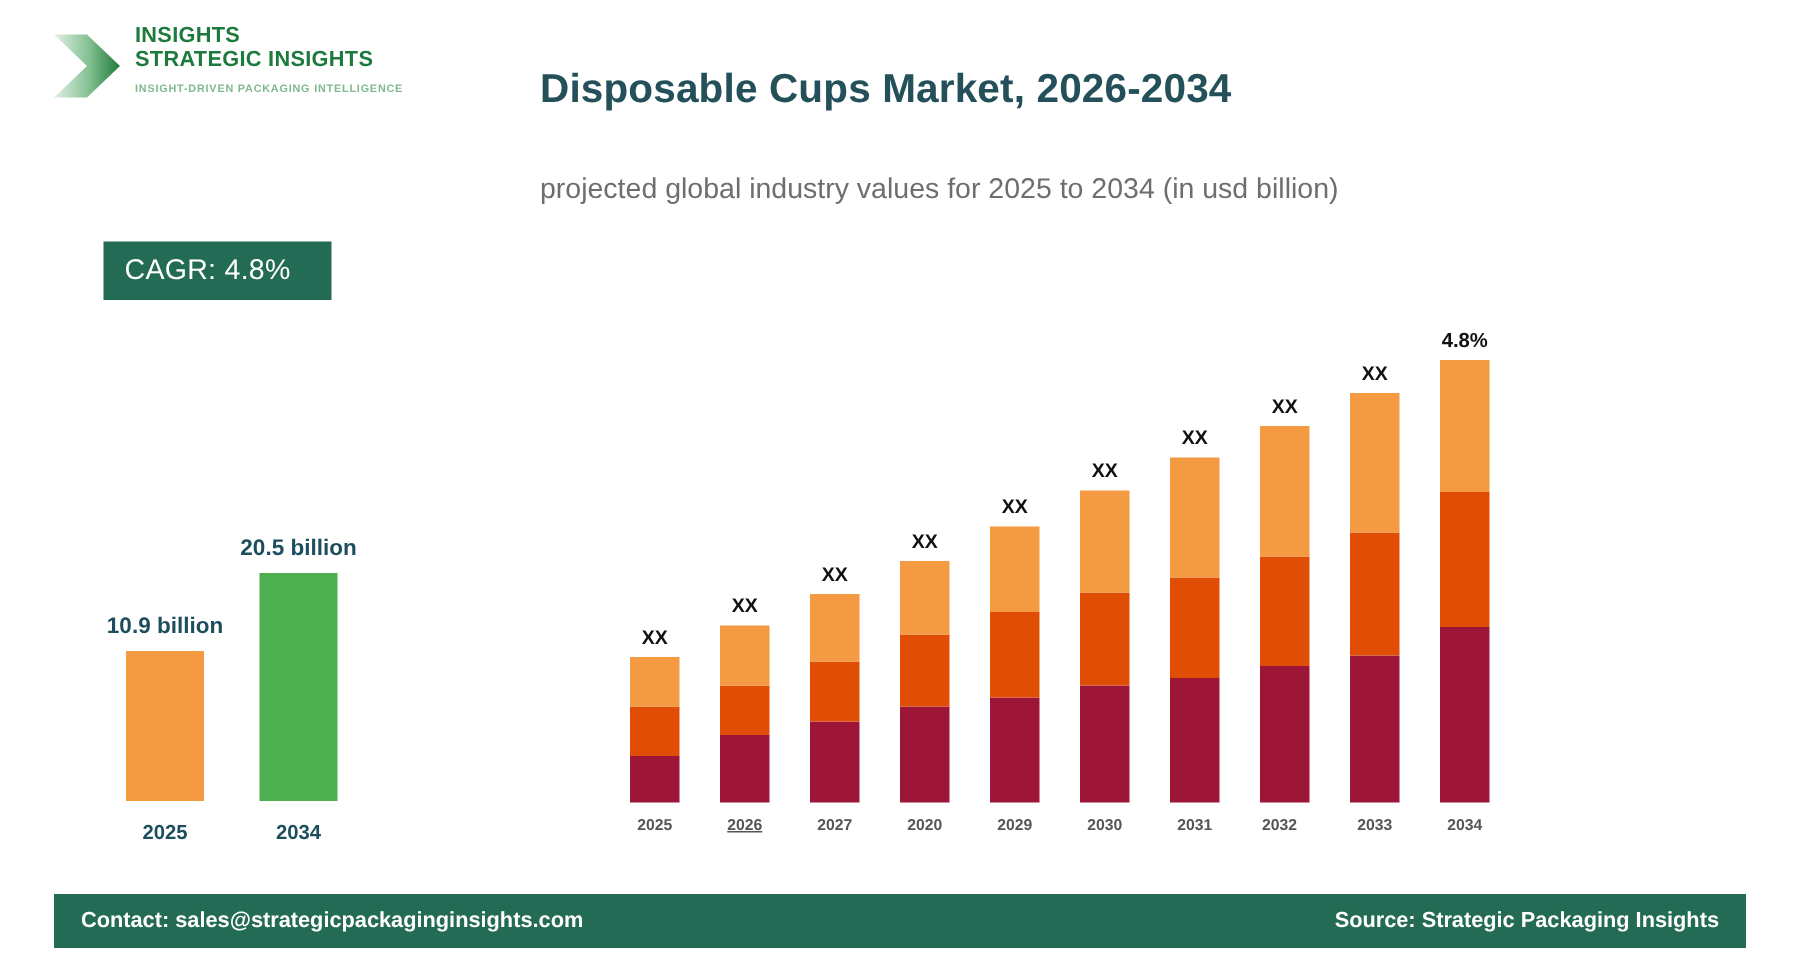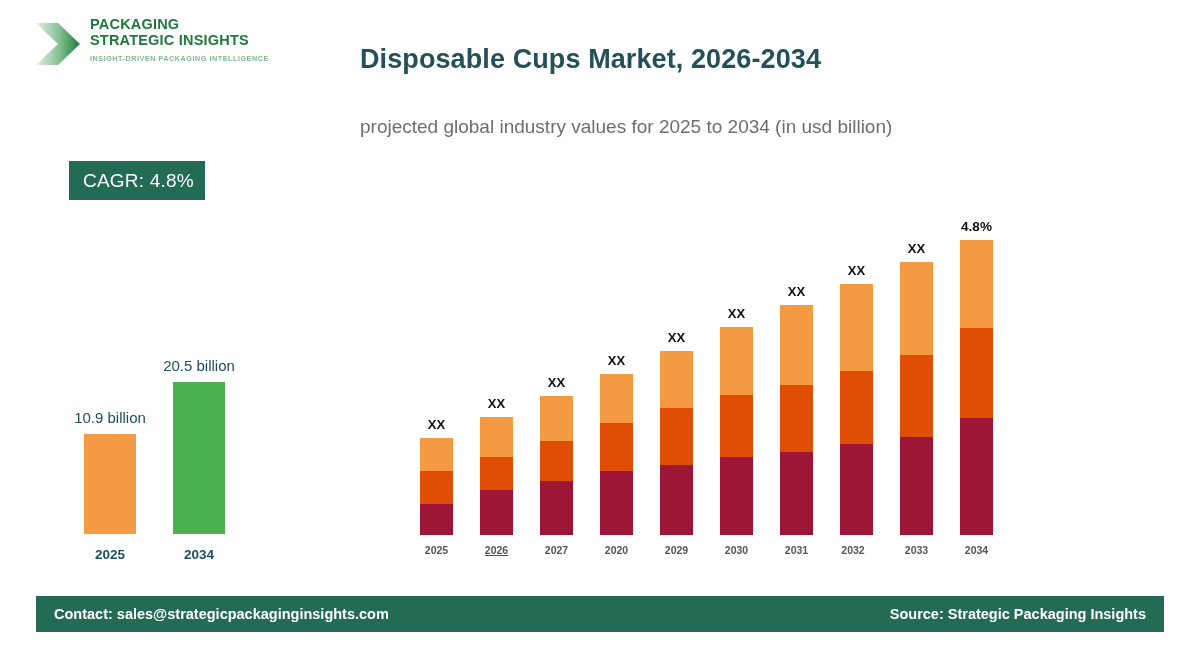--- a/index.html
+++ b/index.html
@@ -31,33 +31,33 @@
     letter-spacing: 0.1px; white-space: nowrap;
   }
   .subtitle {
     position: absolute; left: 360px; top: 116px;
     font-size: 19px; color: #6E6E6E; white-space: nowrap;
   }
 
   
   .cagr-badge {
     position: absolute; left: 69px; top: 161px;
-    width: 136px; height: 39px;
+    width: 152px; height: 39px;
     background: #236B54; color: #ffffff;
     font-size: 19px; display: flex; align-items: center;
     padding-left: 14px; letter-spacing: 0.2px;
   }
 
   
   .summary { position: absolute; left: 60px; top: 300px; width: 220px; height: 270px; }
   .sum-bar { position: absolute; bottom: 36px; width: 52px; }
   .sum-bar.first  { left: 24px;  background: #F49A42; }
   .sum-bar.second { left: 113px; background: #4CAF50; }
   .sum-val {
-    position: absolute; font-size: 15px; font-weight: normal;
+    position: absolute; font-size: 15px; font-weight: bold;
     color: #1D4E5E; white-space: nowrap; text-align: center;
   }
   .sum-xlabel {
     position: absolute; bottom: 8px; font-size: 13.5px; font-weight: bold;
     color: #1D4E5E; width: 52px; text-align: center;
   }
   .sum-xlabel.first  { left: 24px; }
   .sum-xlabel.second { left: 113px; }
 
   
@@ -98,21 +98,21 @@
           <linearGradient id="chevGrad" x1="0" y1="0" x2="1" y2="0">
             <stop offset="0%" stop-color="#E3F0E6"></stop>
             <stop offset="55%" stop-color="#7FBE8E"></stop>
             <stop offset="100%" stop-color="#1E7A3C"></stop>
           </linearGradient>
         </defs>
         <path d="M2 4 L24 4 L46 25 L24 46 L2 46 L24 25 Z" fill="url(#chevGrad)"></path>
       </svg>
     </div>
     <div class="logo-text">
-      <div class="logo-line1">PACKAGING</div>
+      <div class="logo-line1">INSIGHTS</div>
       <div class="logo-line2">STRATEGIC INSIGHTS</div>
       <div class="logo-tag">INSIGHT-DRIVEN PACKAGING INTELLIGENCE</div>
     </div>
   </div>
 
   <div class="title">Disposable Cups Market, 2026-2034</div>
   <div class="subtitle">projected global industry values for 2025 to 2034 (in usd billion)</div>
 
   <div class="cagr-badge">
     <span>CAGR: 4.8%</span>

